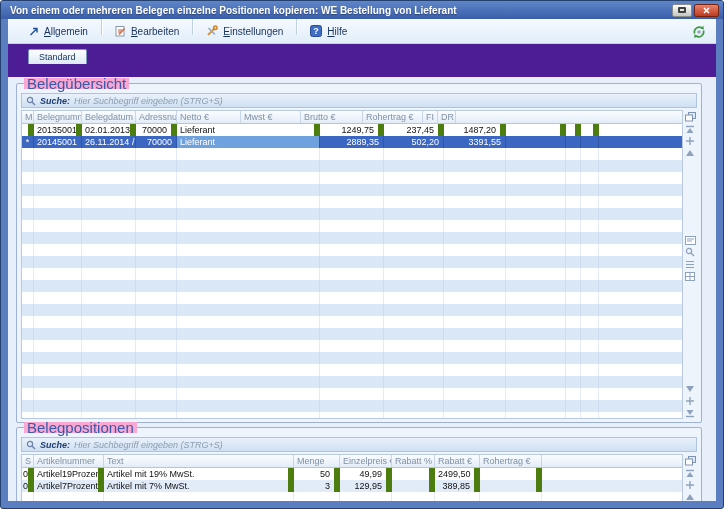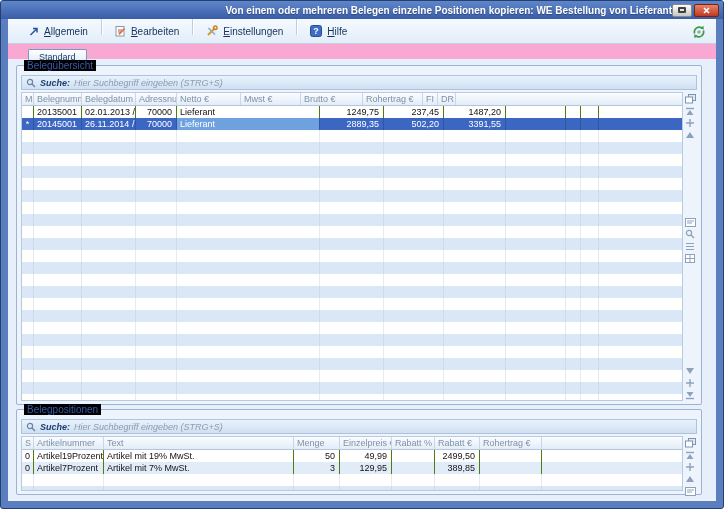--- a/index.html
+++ b/index.html
@@ -9,21 +9,21 @@
     border:1px solid #24406F; background:#5B7EC1; border-radius:3px;
   }
   
   .titlebar{
     height:18px; display:flex; align-items:center;
     padding:0 4px 0 9px;
     background:linear-gradient(#5F86C9,#3A5DA9);
     color:#fff; font-weight:bold; font-size:10px;
     border-radius:2px 2px 0 0;
   }
-  .title{ flex:1; overflow:hidden; white-space:nowrap; text-shadow:0 1px 1px rgba(0,0,0,.35);text-align:right; }
+  .title{ flex:1; overflow:hidden; white-space:nowrap; text-shadow:0 1px 1px rgba(0,0,0,.35); }
   .winbtns{ display:flex; gap:2px; align-items:flex-start; }
   .wbtn{ height:13px; border-radius:2px; display:flex; align-items:center; justify-content:center; cursor:default; }
   .wbtn.restore{ width:20px; background:linear-gradient(#FDFDFB,#C6C6C2); border:1px solid #8A8A86; }
   .restore-glyph{ width:8px; height:6px; border:2px solid #40403E; border-radius:1px; }
   .wbtn.close{ width:25px; background:linear-gradient(#E8836B,#BE3A20); border:1px solid #77230F; }
   
   .frame-body{ margin:0 7px 7px 7px; height:482px; background:#EAF2FB; overflow:hidden; }
   
   .toolbar{
     height:25px; background:linear-gradient(#F4F9FE,#E3EEF9);
@@ -31,57 +31,57 @@
     display:flex; padding:0 8px 0 12px; position:relative;
   }
   .tbtn{
     display:inline-flex; align-items:center; gap:5px;
     padding:2px 7px; font-size:10px; color:#17325D; background:none; border:1px solid transparent; border-radius:2px;
   }
   .tbtn .key{ text-decoration:underline; }
   .tsep{ width:1px; height:16px; background:#BFCFE2; box-shadow:1px 0 0 #FFFFFF; margin:0 5px; }
   .tb-right{ position:absolute; right:10px; top:5px; width:15px; height:15px; display:flex; align-items:center; justify-content:center; }
   
-  .tabband{ height:15px; background:#f9a8d4; padding:2px 0 0 20px; }
+  .tabband{ height:33px; background:#4c1d95; padding:2px 0 0 20px; }
   .tab{
     display:inline-block; height:15px; line-height:13px; padding:1px 10px 0 10px;
     background:linear-gradient(#FDFEFF,#DDE9F5); border:1px solid #7E97BC; border-bottom:none;
     border-radius:2px 2px 0 0; font-size:9px; color:#1C3A66;
   }
   
   .content{ height:440px; background:#E7F0FA; overflow:hidden; }
   .group{
     position:relative; margin:6px 14px 0 8px;
     border:1px solid #9DB2D6; border-radius:2px; background:#EDF4FB;
     display:flex; flex-direction:column; padding:9px 4px 3px 4px;
   }
   .g1{ height:340px; }
   .g2{ height:86px; margin-top:4px; }
   .grouplabel{
     position:absolute; top:-6px; left:7px; padding:0 3px;
-    font-size:10px; color:#3A59A8; background:#000000; line-height:11px;
+    font-size:15px; color:#3A59A8; background:#f9a8d4; line-height:11px;
   }
   
   .searchbar{
     height:15px; margin-bottom:2px; display:flex; align-items:center; gap:4px;
     background:linear-gradient(#E9F2FC,#CFE0F2); border:1px solid #ADC3E0;
     padding:0 4px; font-size:9px; font-style:italic;
   }
   .s-label{ font-weight:bold; color:#1D3E73; }
   .s-ph{ color:#8D9CAF; }
   
   .tablewrap{ flex:1; display:flex; min-height:0; }
   .table{
     flex:1; min-width:0; display:flex; flex-direction:column;
     border:1px solid #B9C9DF; background:#fff;
   }
   .thead{ display:flex; height:13px; background:linear-gradient(#FBFDFF,#E2ECF8); border-bottom:1px solid #B5C6DC; flex:none; }
   .thead .cell{ color:#8091A6; border-right:1px solid #C9D6E8; }
   .trow{ display:flex; height:12px; flex:none; }
-  .trow .cell{ color:#121212; border-right:1px solid #4d7c0f; }
+  .trow .cell{ color:#121212; border-right:6px solid #4d7c0f; }
   .cell{
     display:block; overflow:hidden; white-space:nowrap;
     font-size:9px; line-height:12px; height:100%; padding:0 3px; flex:none;
   }
   .num{ text-align:right; padding-right:4px; }
   .ctr{ text-align:center; padding:0 1px; }
   .r-sel .cell{ background:#3B67C3; color:#fff; border-right:1px solid #2E55A8; }
   .r-sel .cell.active{ background:#6FA1DF; }
   .r-stripe .cell{ background:#E2ECF9; }
   .tempty{

